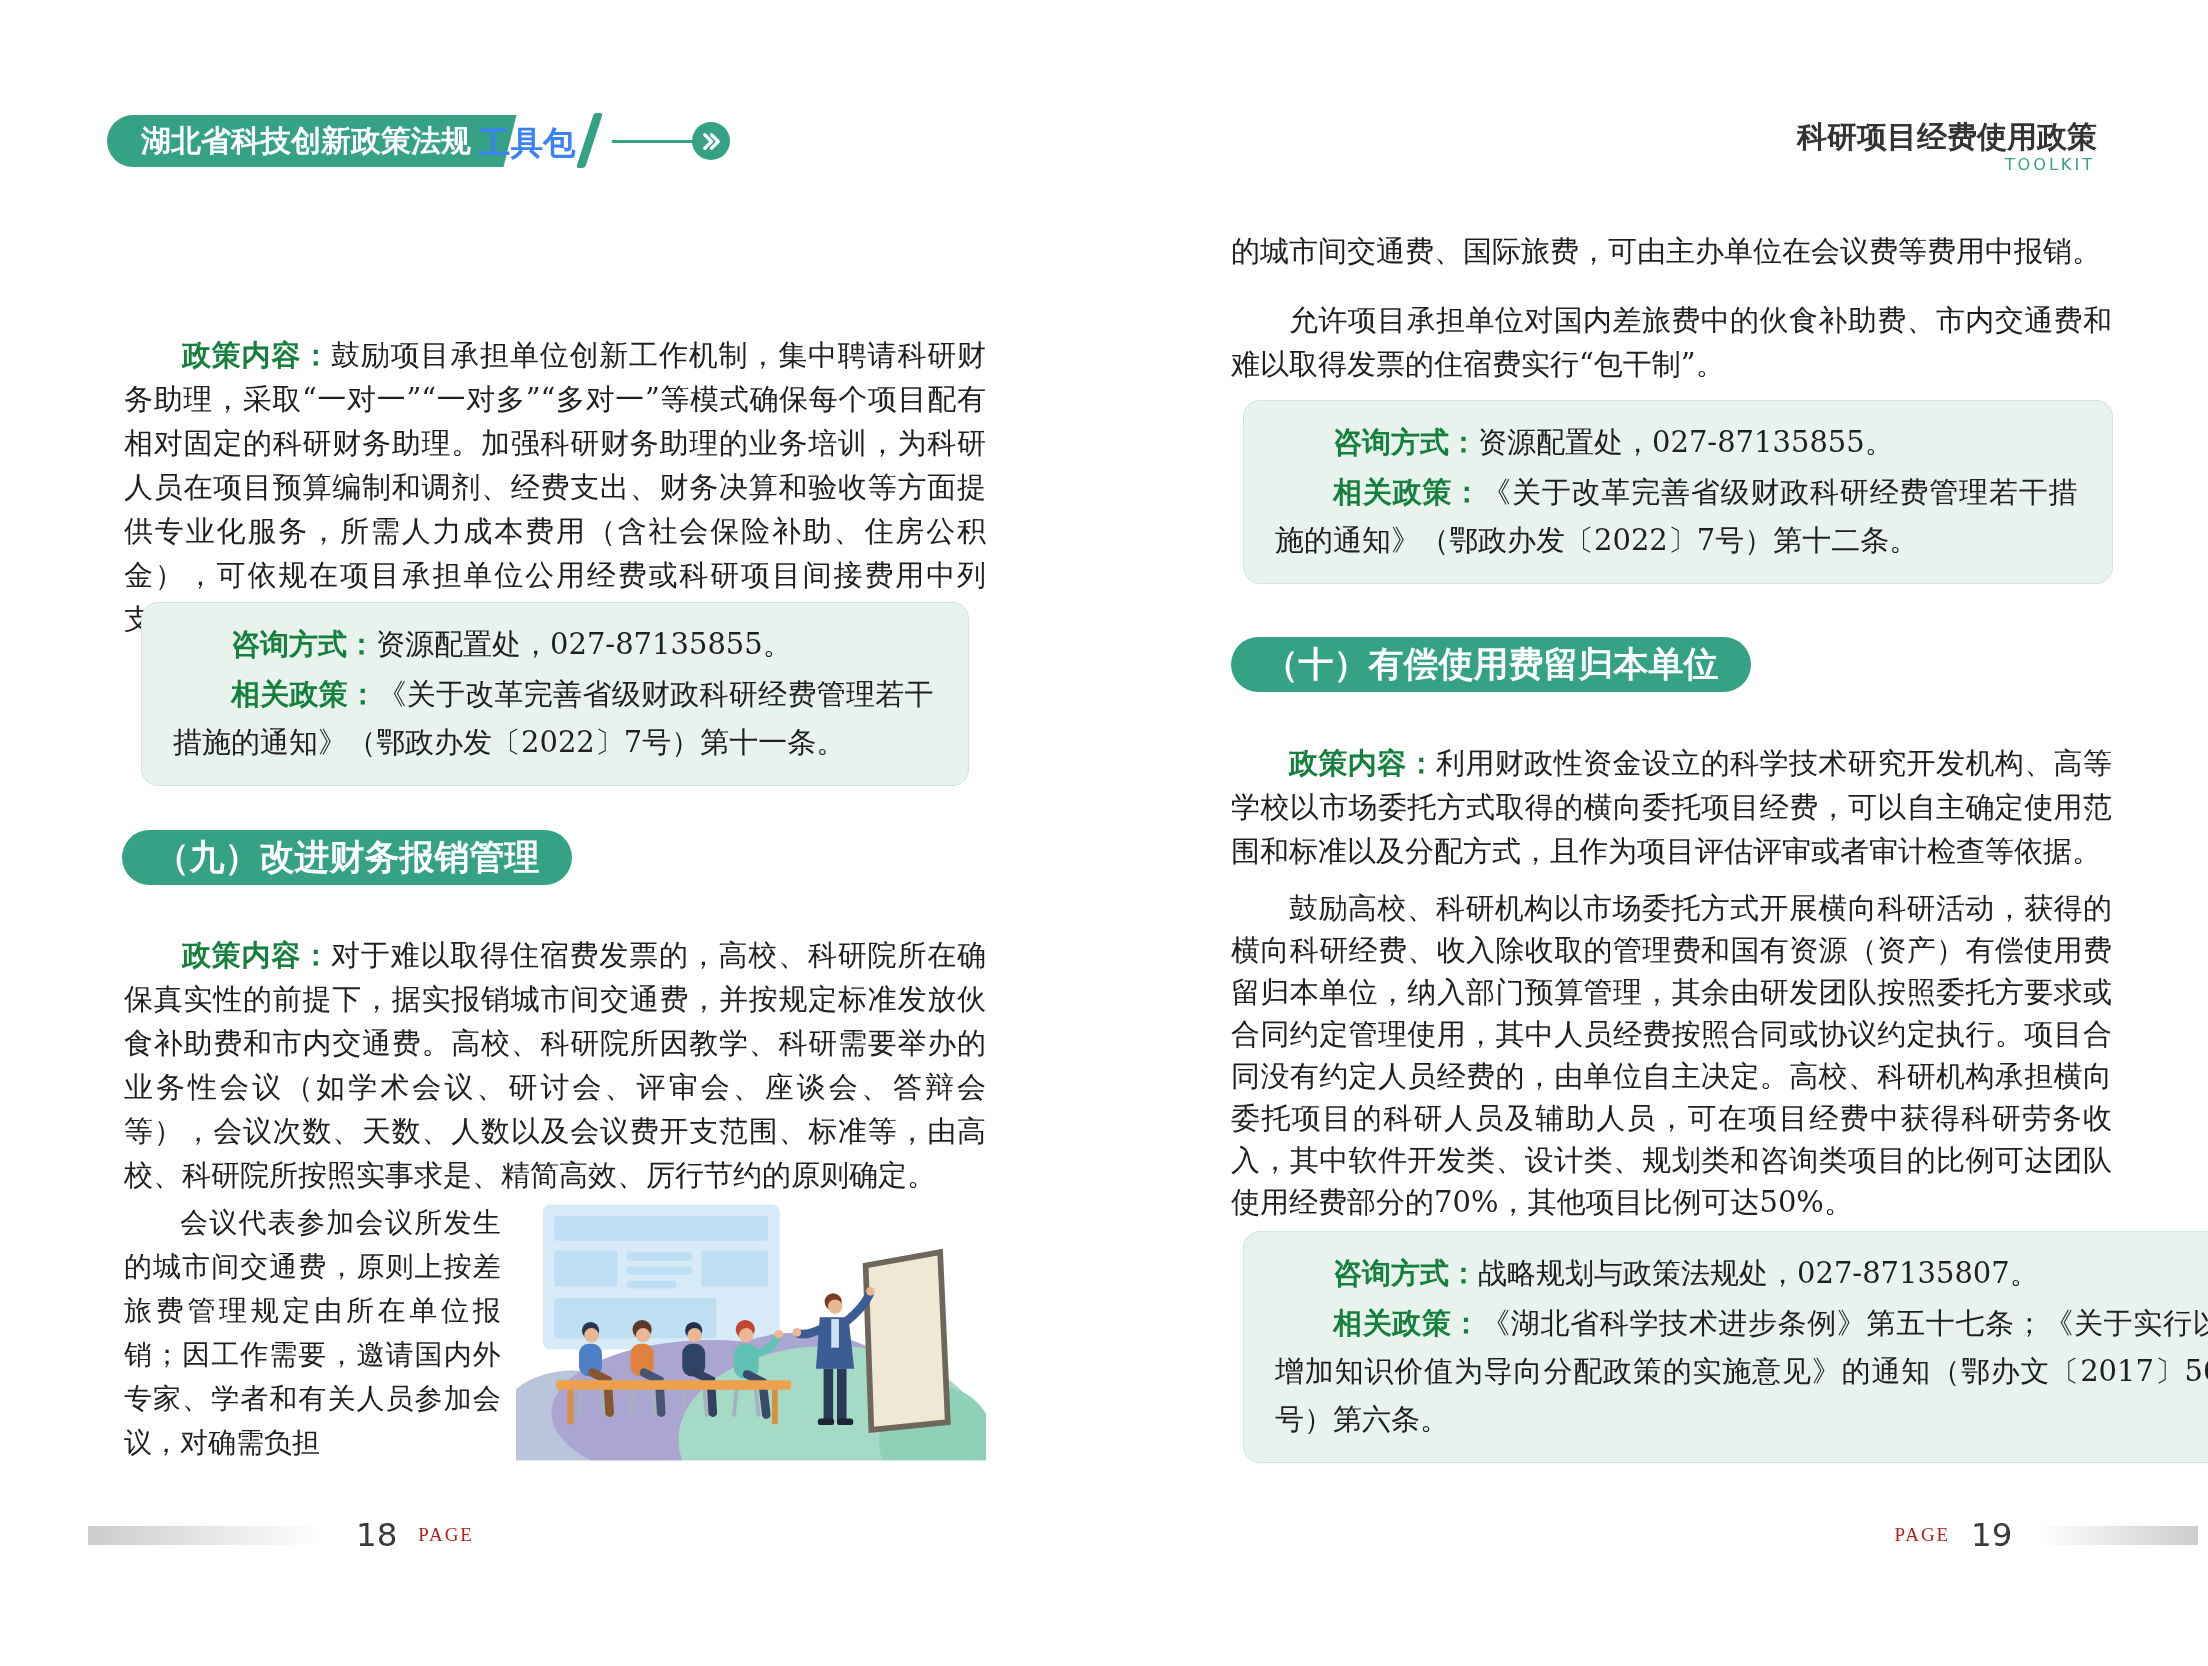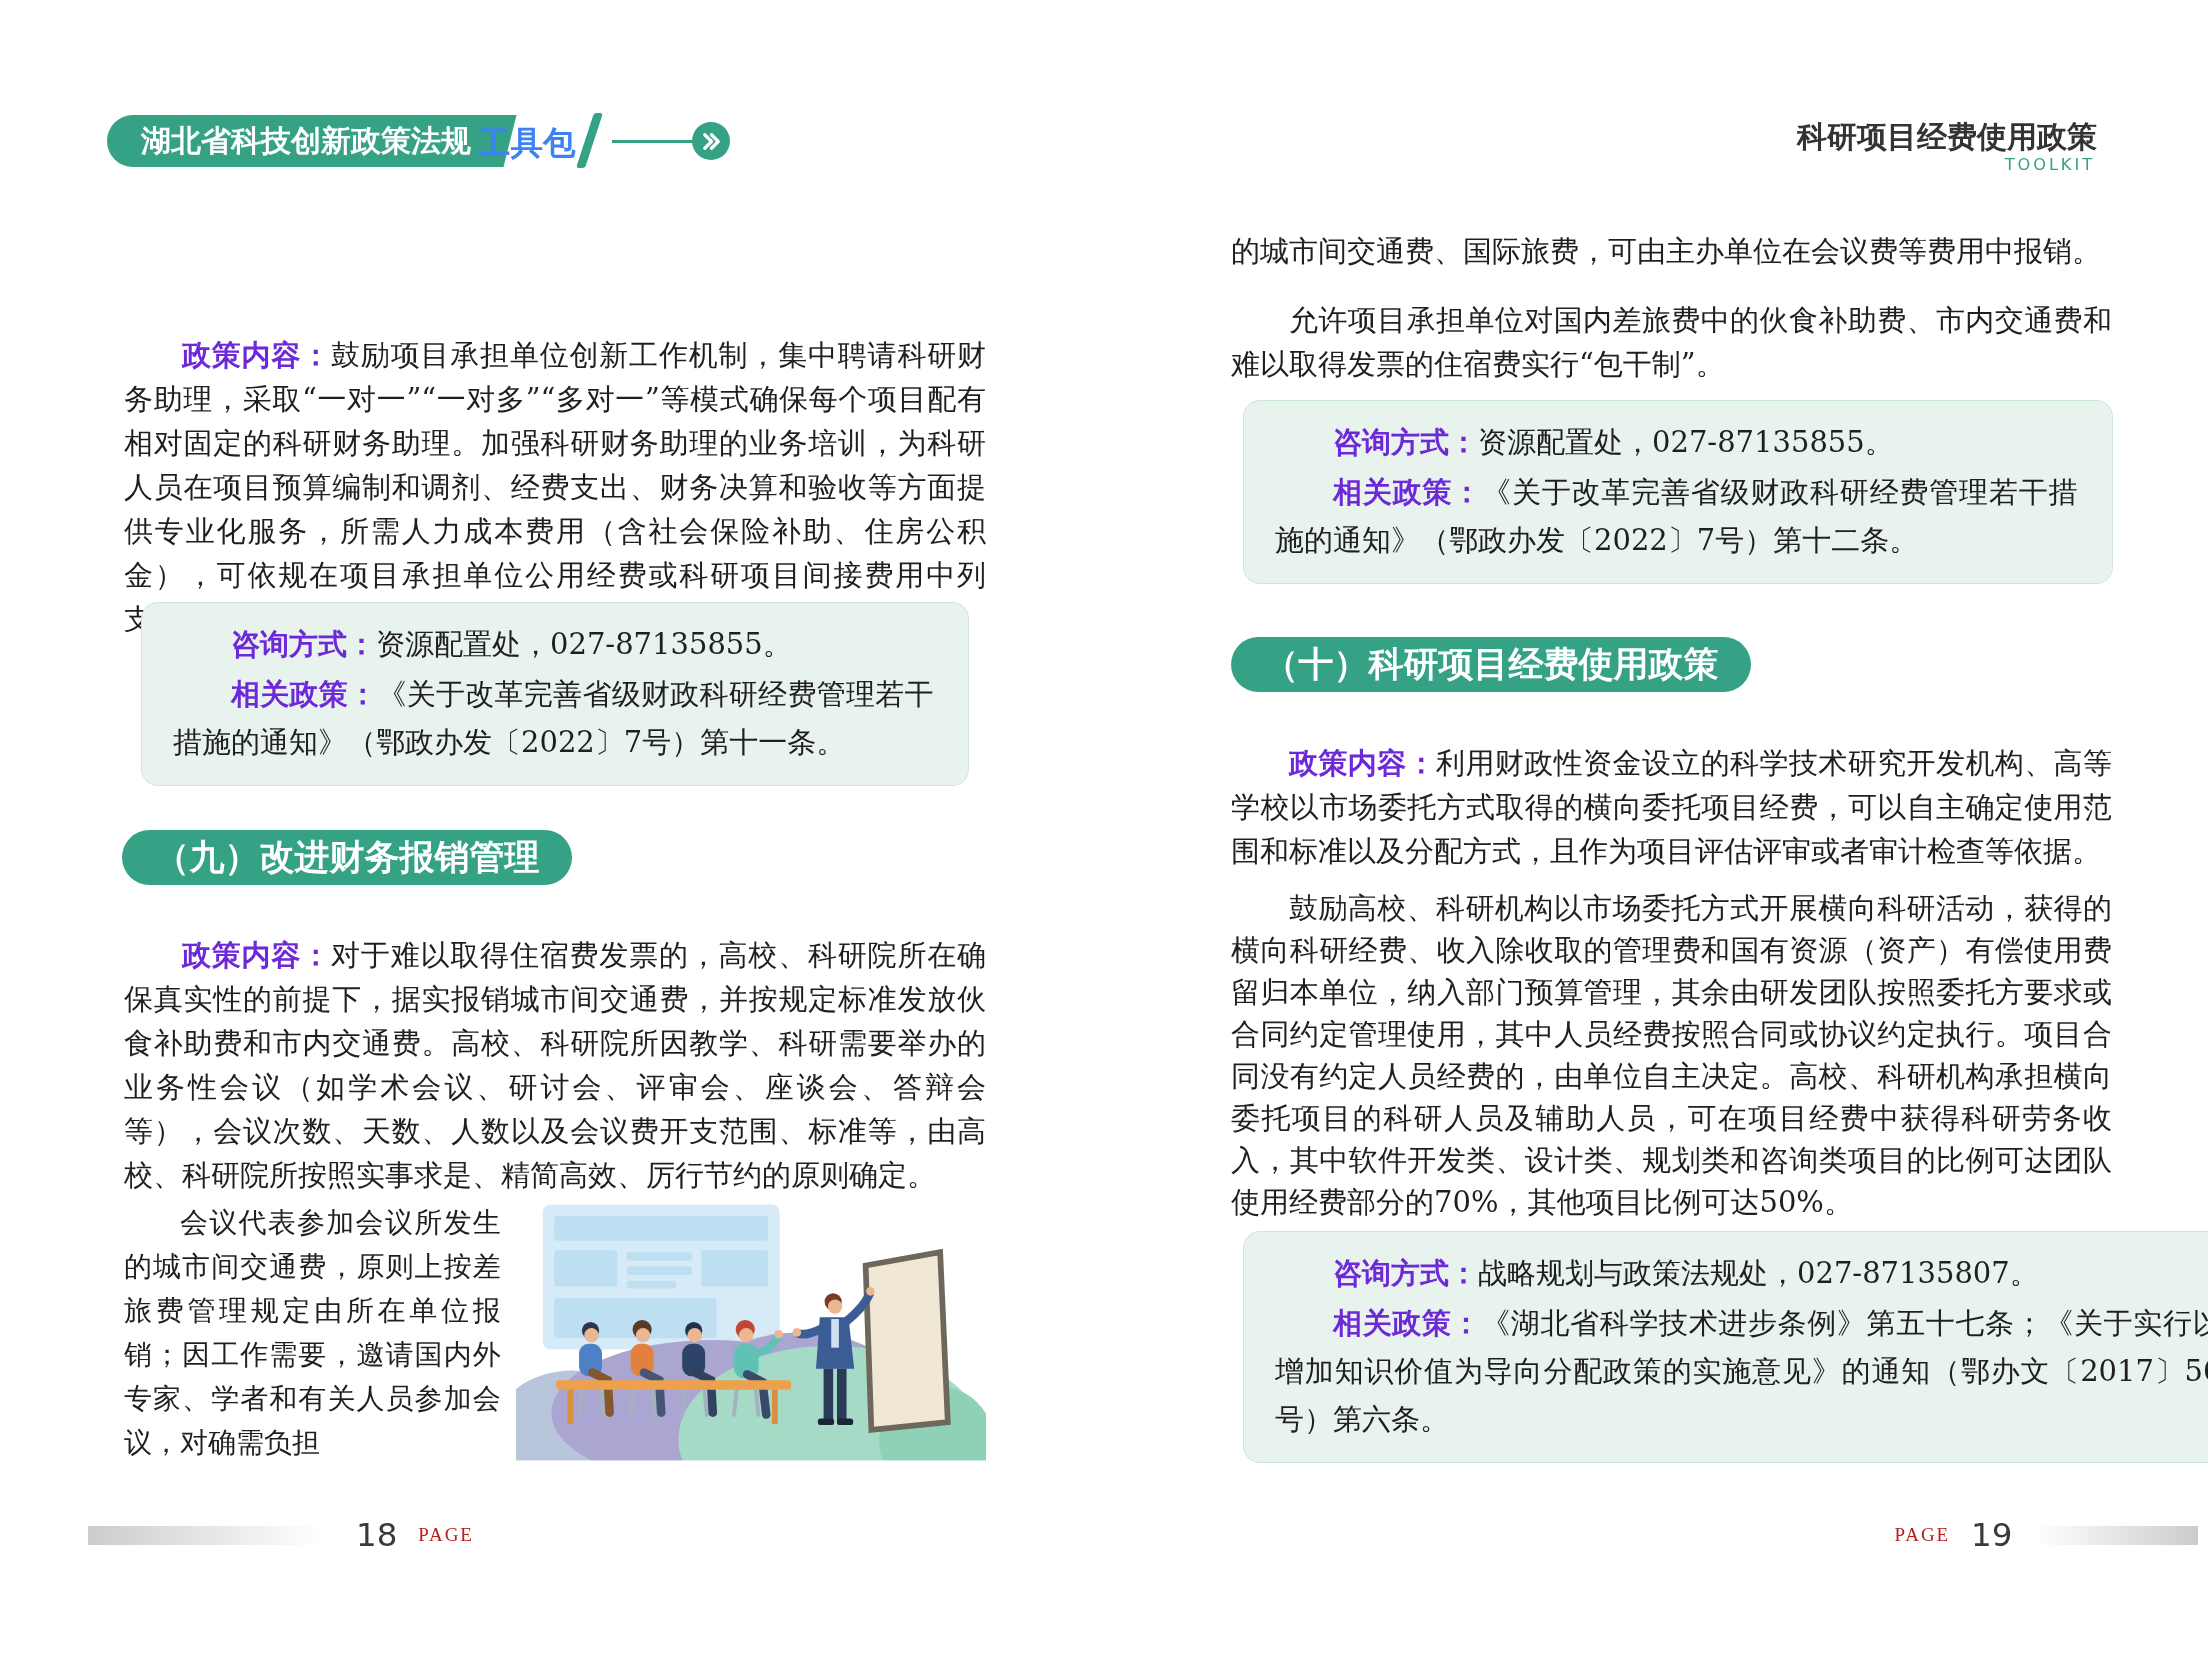--- a/index.html
+++ b/index.html
@@ -47,21 +47,21 @@
     position:absolute; height:55px; line-height:55px; padding:0 32.5px;
     background:#35a285; border-radius:28px; color:#fff; white-space:nowrap;
     font-family:"DejaVu Sans", sans-serif; font-weight:bold; font-size:35px;
   }
   
   .para {
     position:absolute; font-size:29px; line-height:44px; text-align:justify;
     color:#1f1f1f;
   }
   .indent { text-indent:2em; }
-  .lead { font-family:"DejaVu Sans", sans-serif; font-weight:bold; color:#6d28d9; }
+  .lead { font-family:"DejaVu Sans", sans-serif; font-weight:bold; color:#15803d; }
   .tight { line-height:42px; }
   
   .gbox {
     position:absolute; background:#e9f3ee; border:1.9px dotted #b7d6c7; border-radius:17px;
     padding:15.3px 32.5px 17px 29px; font-size:29px; line-height:48px; text-align:justify;
   }
   .gbox p { margin:2px; text-indent:2em; }
   
   .para-flow {
     position:absolute; left:124px; top:1201px; width:862px;
@@ -215,21 +215,21 @@
   <p class="para indent" style="left:1231px; top:298px; width:881px; margin:0;">
     <span>允许项目承担单位对国内差旅费中的伙食补助费、市内交通费和难以取得发票的住宿费实行“包干制”。</span>
   </p>
 
   <div class="gbox" style="left:1243px; top:400px; width:870px;">
     <p><span class="lead">咨询方式：</span><span>资源配置处，027-87135855。</span></p>
     <p><span class="lead">相关政策：</span><span>《关于改革完善省级财政科研经费管理若干措施的通知》（鄂政办发〔2022〕7号）第十二条。</span></p>
   </div>
 
   <div class="sec-badge" style="left:1231px; top:637px;">
-    <span>（十）科研项目经费使用政策</span>
+    <span>（十）有偿使用费留归本单位</span>
   </div>
 
   <p class="para indent" style="left:1231px; top:741px; width:881px; margin:0;">
     <span class="lead">政策内容：</span><span>利用财政性资金设立的科学技术研究开发机构、高等学校以市场委托方式取得的横向委托项目经费，可以自主确定使用范围和标准以及分配方式，且作为项目评估评审或者审计检查等依据。</span>
   </p>
 
   <p class="para indent tight" style="left:1231px; top:887px; width:881px; margin:0;">
     <span>鼓励高校、科研机构以市场委托方式开展横向科研活动，获得的横向科研经费、收入除收取的管理费和国有资源（资产）有偿使用费留归本单位，纳入部门预算管理，其余由研发团队按照委托方要求或合同约定管理使用，其中人员经费按照合同或协议约定执行。项目合同没有约定人员经费的，由单位自主决定。高校、科研机构承担横向委托项目的科研人员及辅助人员，可在项目经费中获得科研劳务收入，其中软件开发类、设计类、规划类和咨询类项目的比例可达团队使用经费部分的70%，其他项目比例可达50%。</span>
   </p>
 

